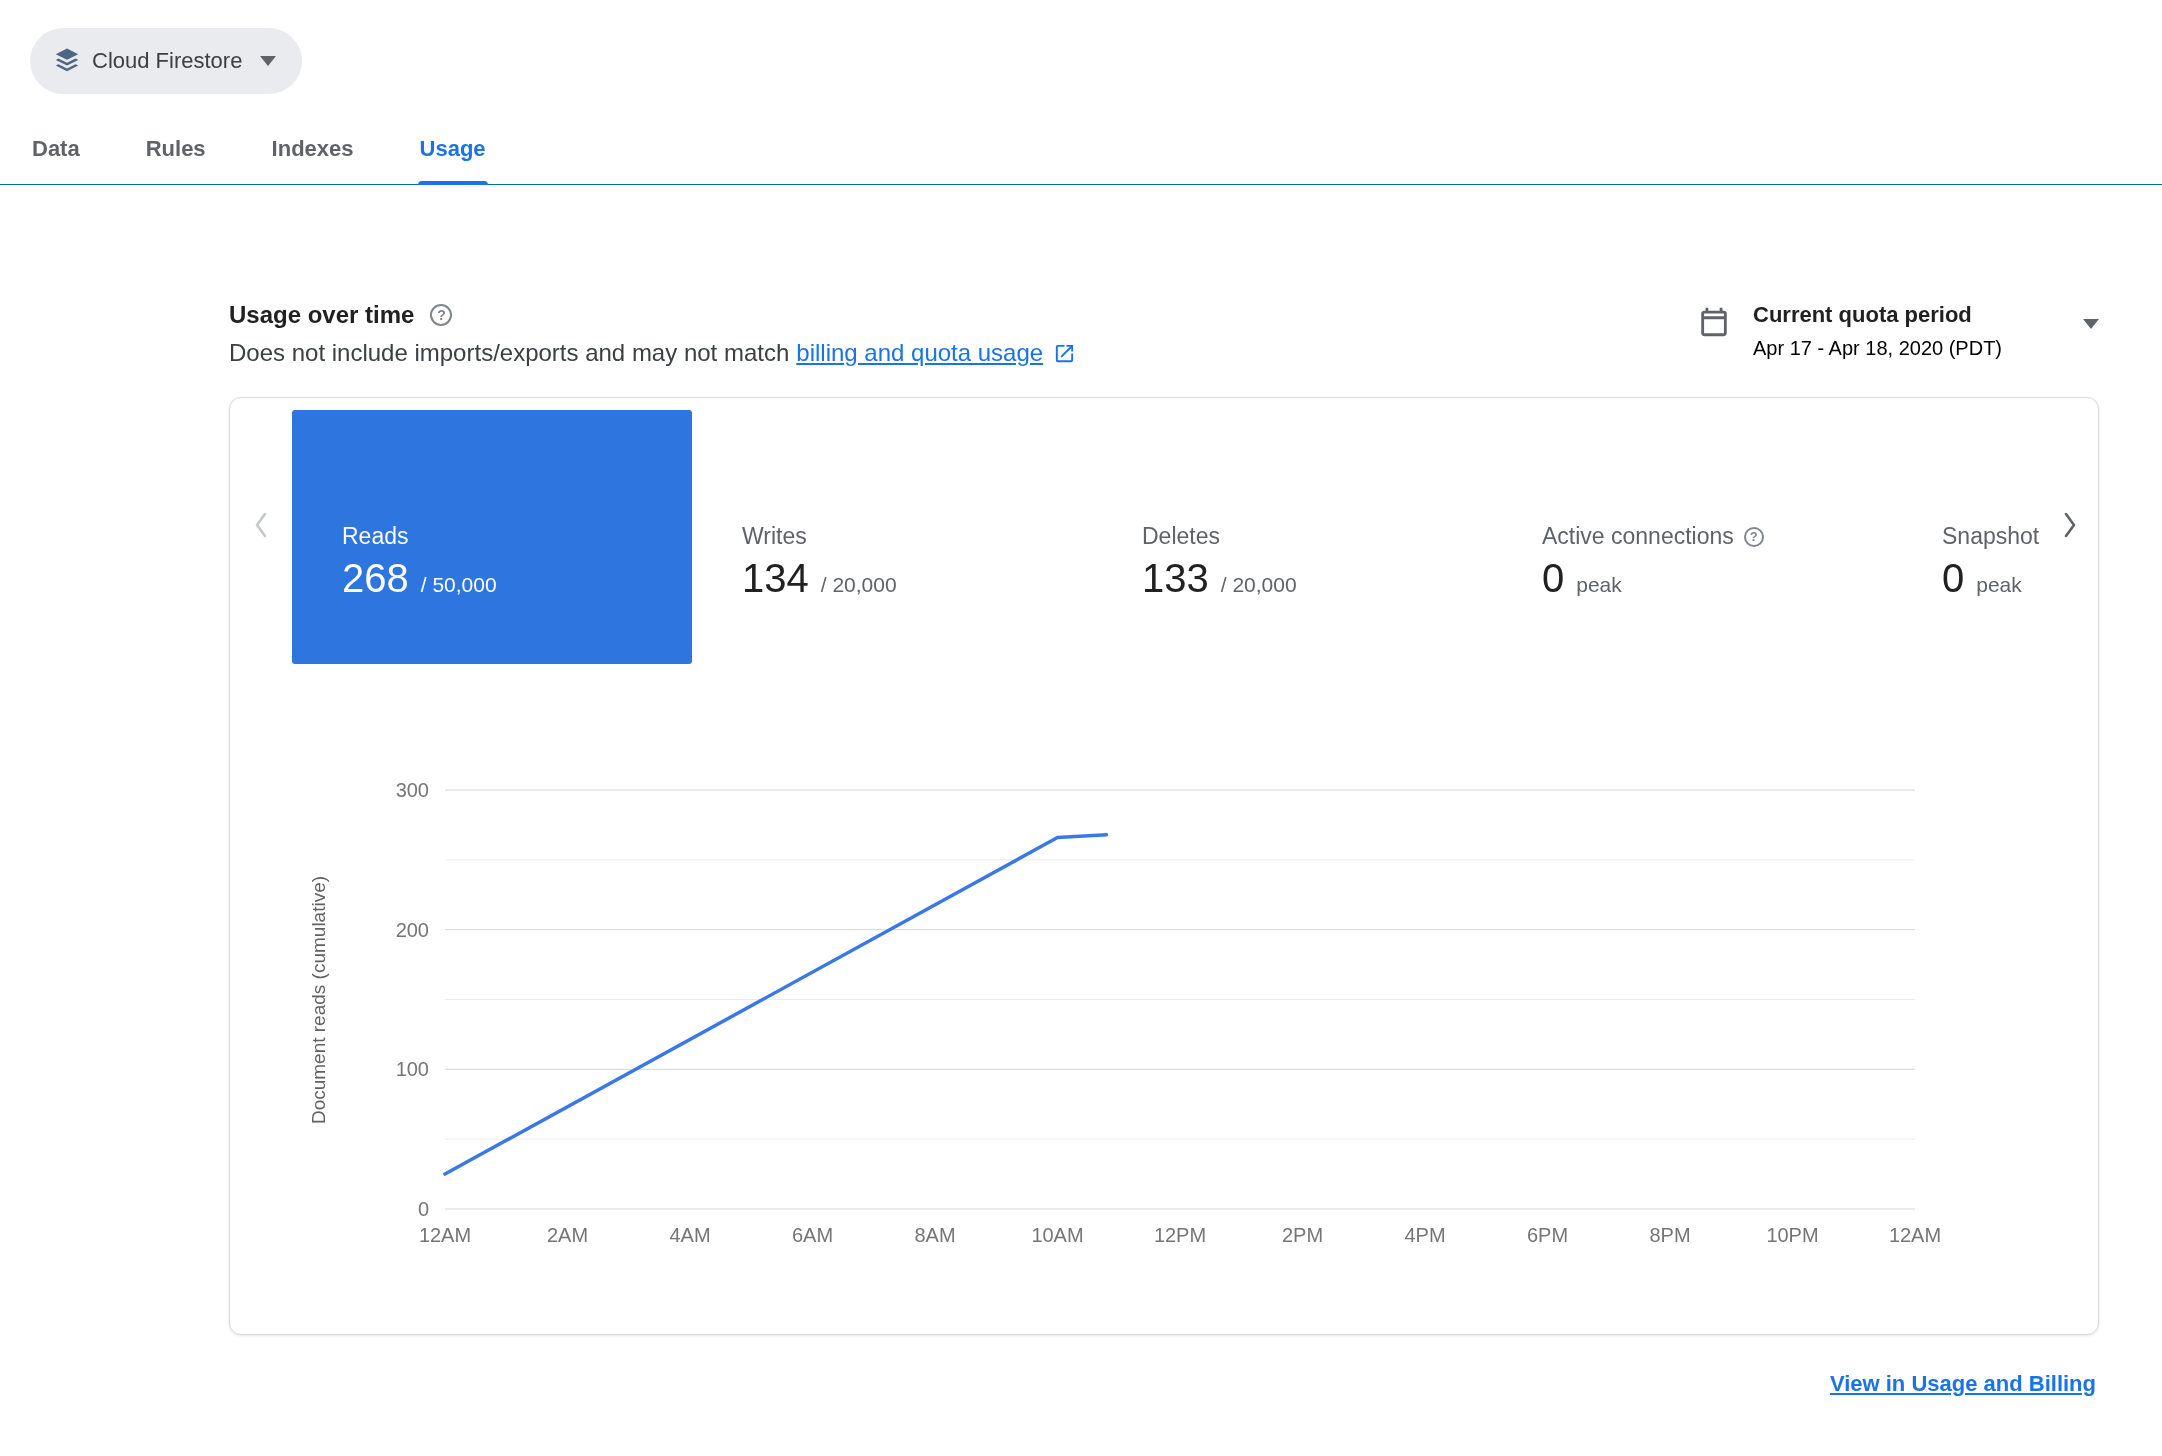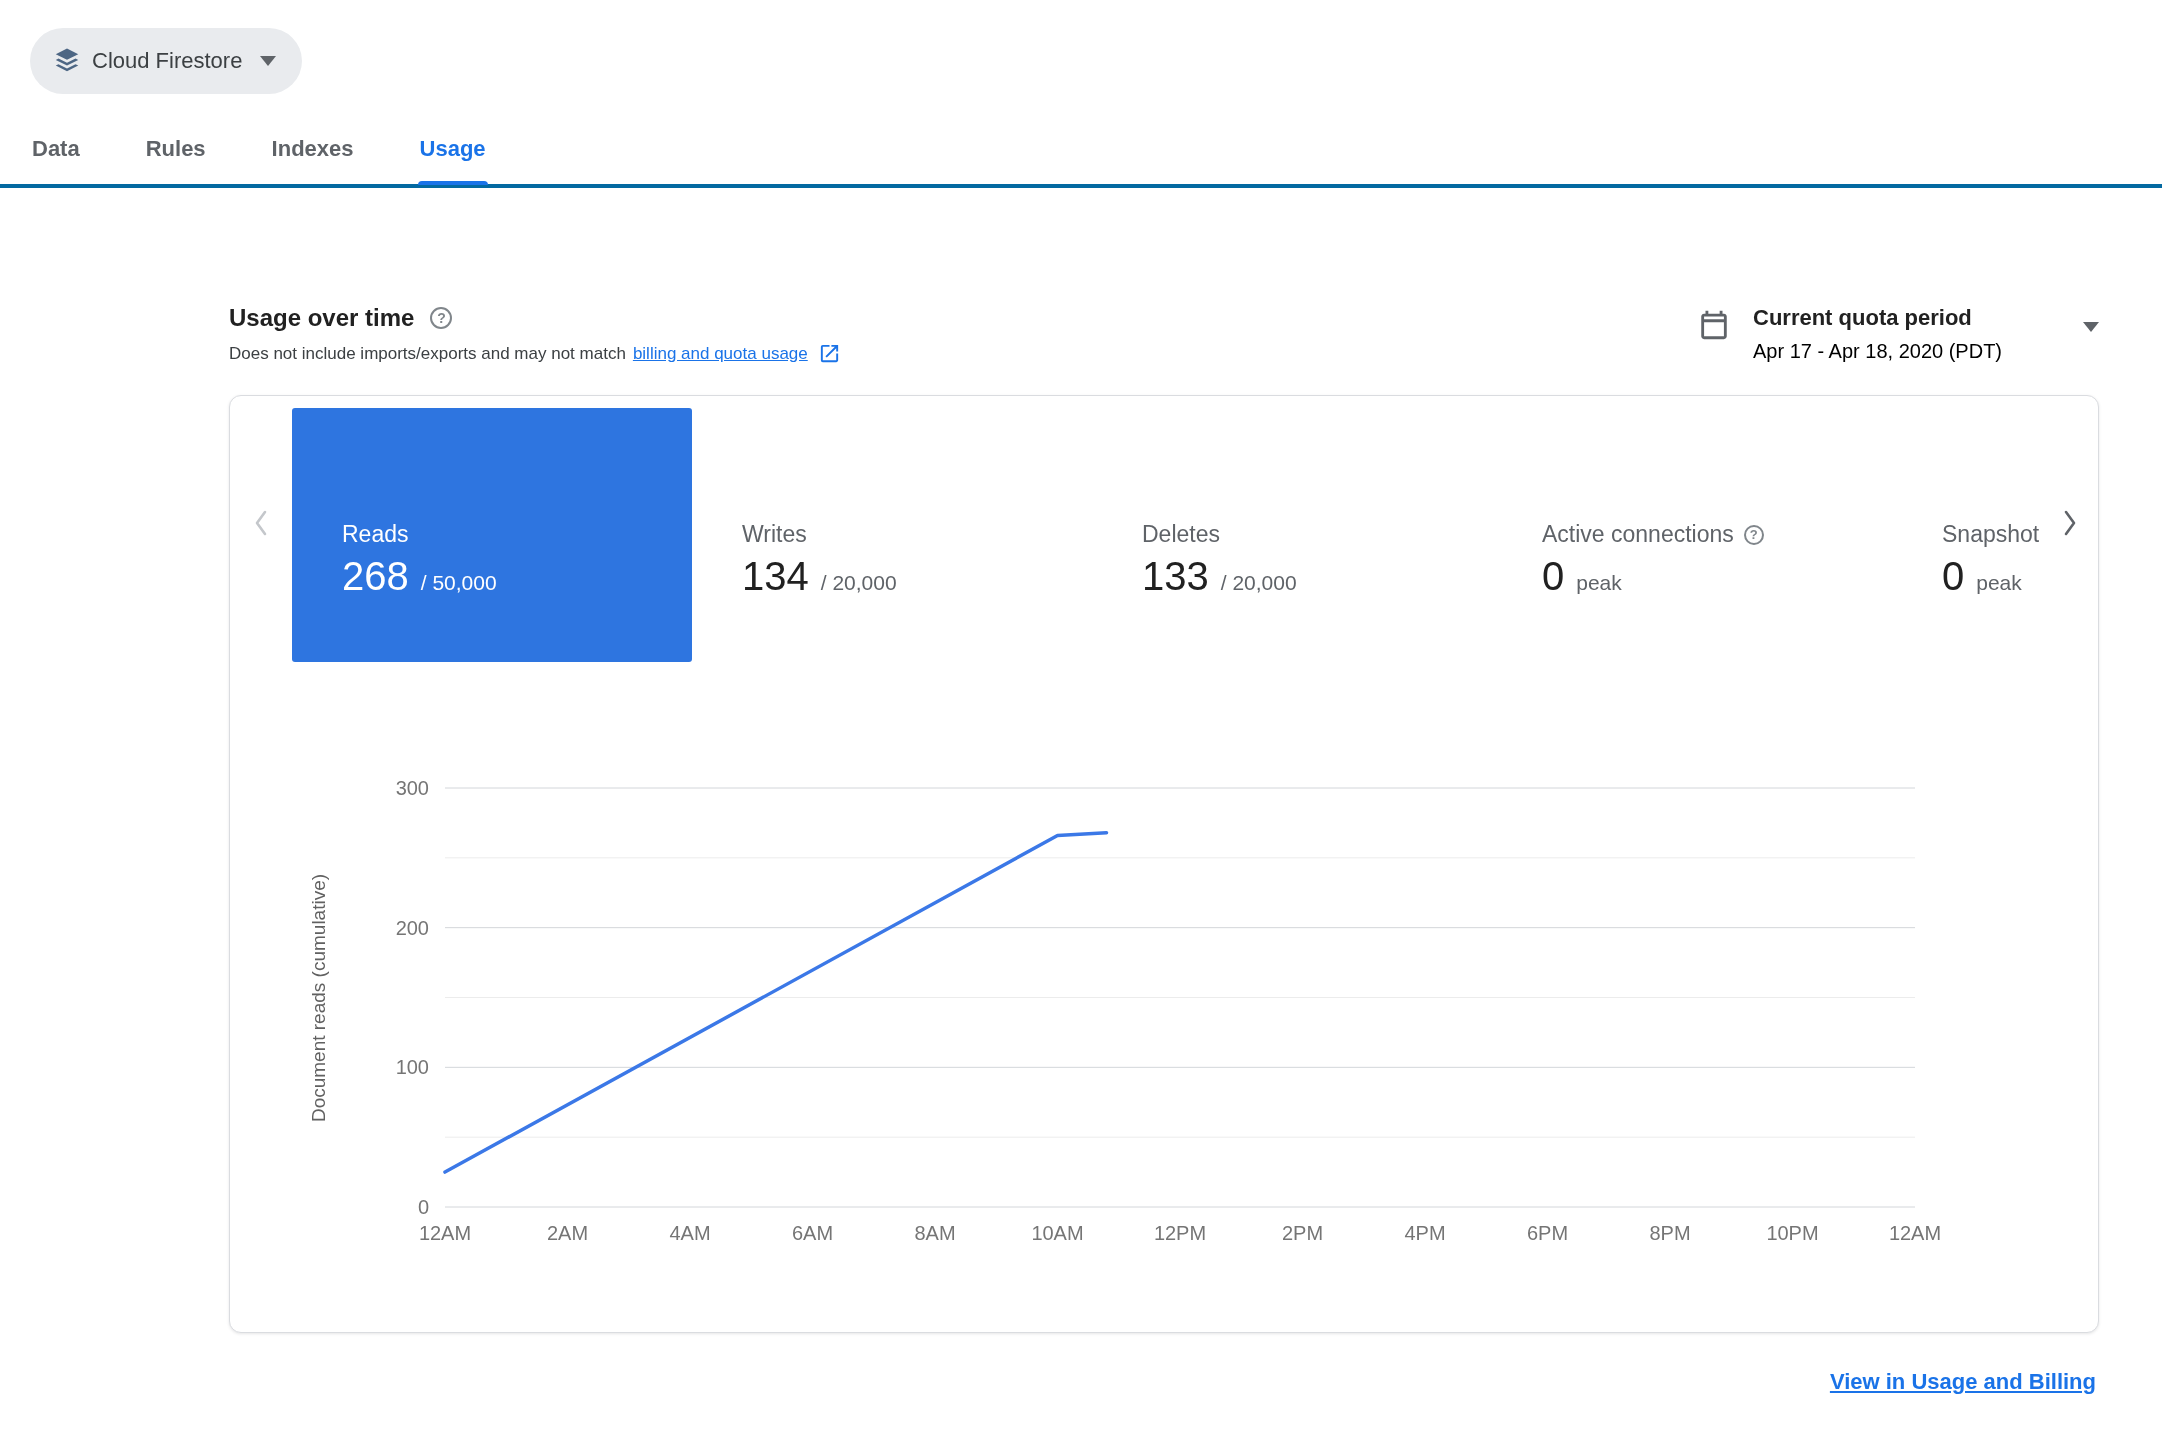--- a/index.html
+++ b/index.html
@@ -16,33 +16,33 @@
   
   .header{display:flex;align-items:center;gap:46px;padding:28px 0 0 30px;}
   .page-title{font-size:55px;font-weight:400;color:#1f2d4f;margin:0;letter-spacing:.3px;}
   .pill{display:flex;align-items:center;gap:10px;height:66px;padding:0 26px 0 22px;border-radius:34px;
         background:#e9ebee;border:none;cursor:pointer;font-size:22px;color:#3c4043;font-family:inherit;}
   .fs-icon svg{width:30px;height:30px;display:block;}
   .caret{width:0;height:0;border-left:8px solid transparent;border-right:8px solid transparent;
          border-top:10px solid #5f6368;margin-left:8px;}
 
   
-  .tabs{display:flex;gap:62px;padding-left:30px;margin-top:14px;border-bottom:4px solid #0369a1;}
+  .tabs{display:flex;gap:62px;padding-left:30px;margin-top:14px;border-bottom:1px solid #0369a1;}
   .tab{position:relative;padding:28px 2px 22px;font-size:22px;font-weight:600;color:#5f6368;cursor:pointer;line-height:26px;}
   .tab.active{color:var(--accent);}
   .tab.active::after{content:"";position:absolute;left:0;right:0;bottom:-1px;height:4px;background:var(--accent);
                      border-radius:4px 4px 0 0;}
 
   
   .usage-head{display:flex;justify-content:space-between;align-items:flex-start;margin-top:116px;padding:0 63px 0 229px;}
   .uh-title-row{display:flex;align-items:center;gap:16px;}
   .uh-title{font-size:24px;font-weight:700;color:#212121;}
   .help{width:22px;height:22px;border:2px solid #80868b;border-radius:50%;display:inline-flex;
         align-items:center;justify-content:center;font-size:14px;font-weight:700;color:#80868b;flex:0 0 auto;}
-  .uh-desc{margin-top:10px;font-size:17px;color:#3c4043;display:flex;align-items:center;gap:7px;}
+  .uh-desc{margin-top:10px;font-size:24px;color:#3c4043;display:flex;align-items:center;gap:7px;}
   .uh-desc a{color:var(--accent);text-align:center;}
   .ext-icon svg{width:23px;height:23px;display:block;margin-left:3px;}
 
   .quota{display:flex;gap:22px;cursor:pointer;}
   .cal-icon svg{width:34px;height:34px;display:block;margin-top:4px;}
   .quota-text{width:346px;}
   .quota-top{display:flex;justify-content:space-between;align-items:flex-end;font-size:22px;font-weight:700;color:#212121;line-height:28px;}
   .quota-range{margin-top:8px;font-size:20px;color:#000000;}
 
   

